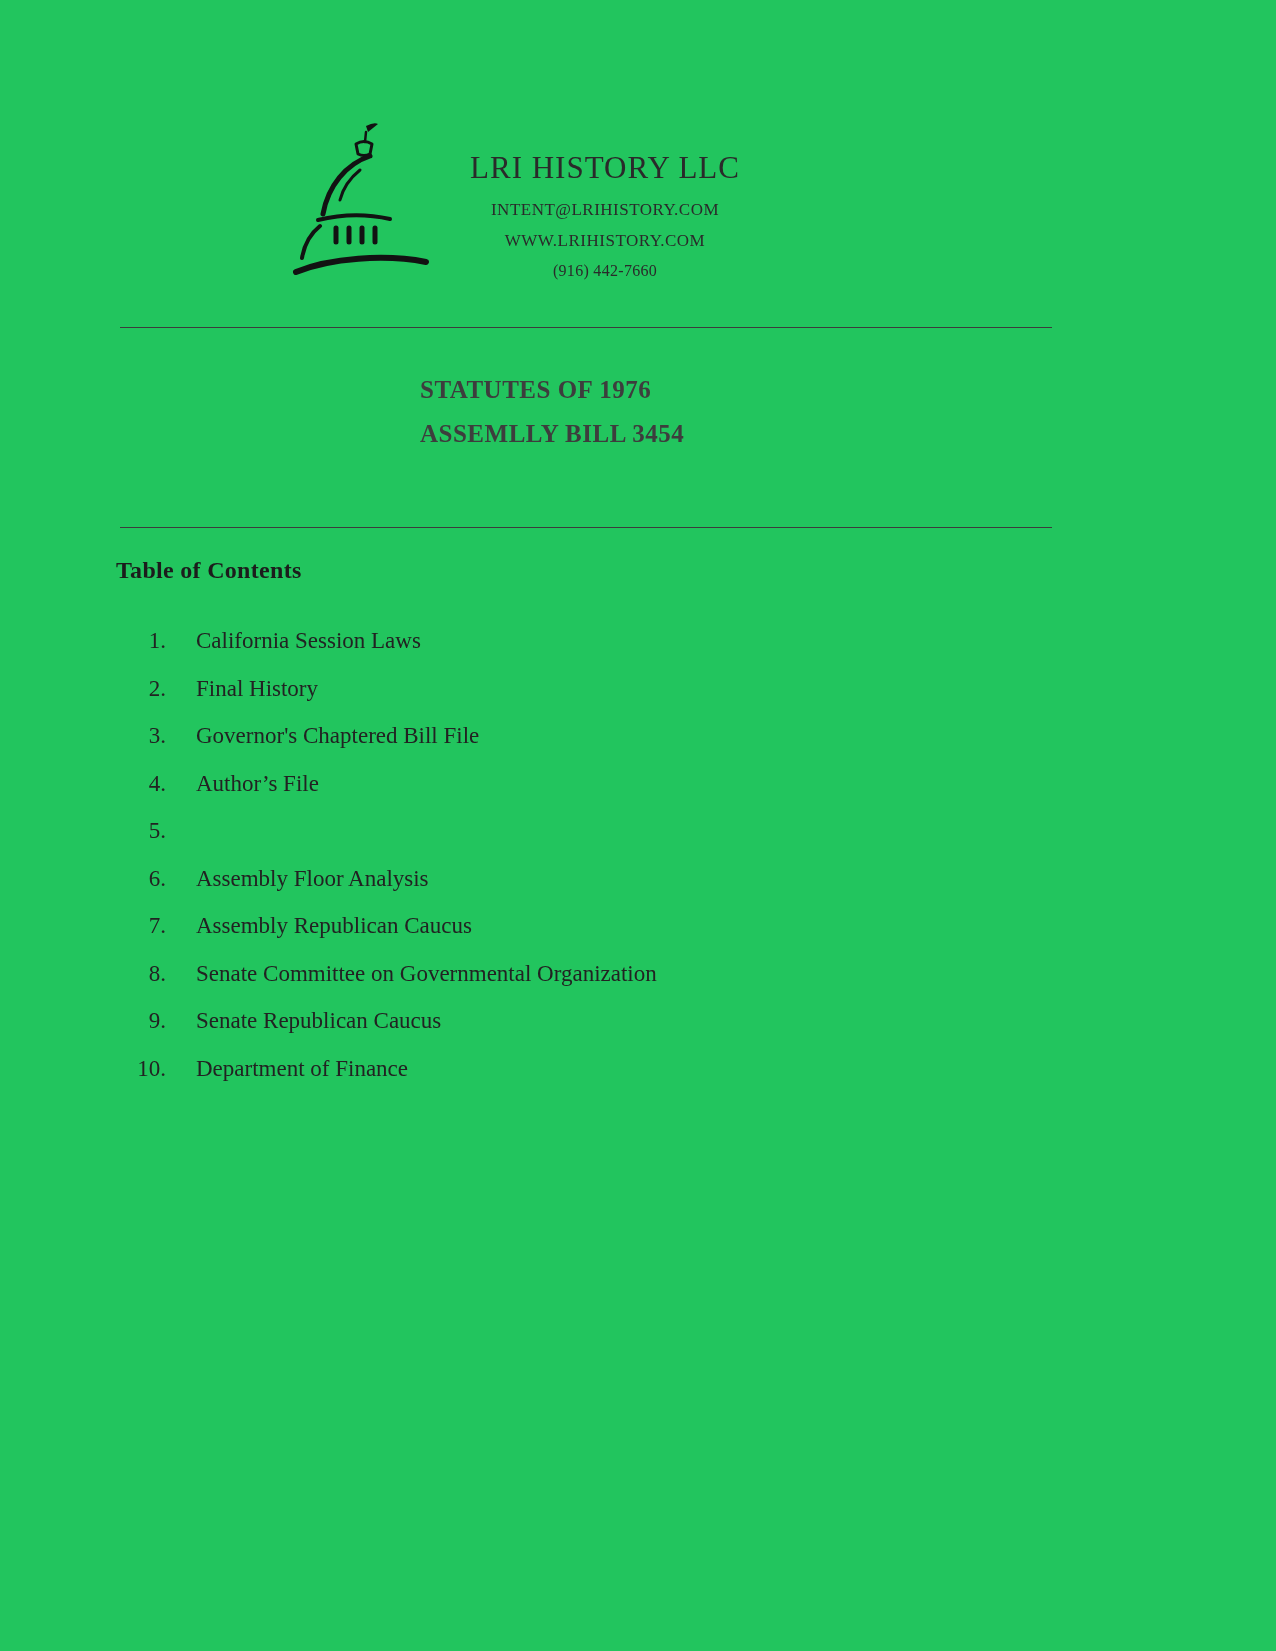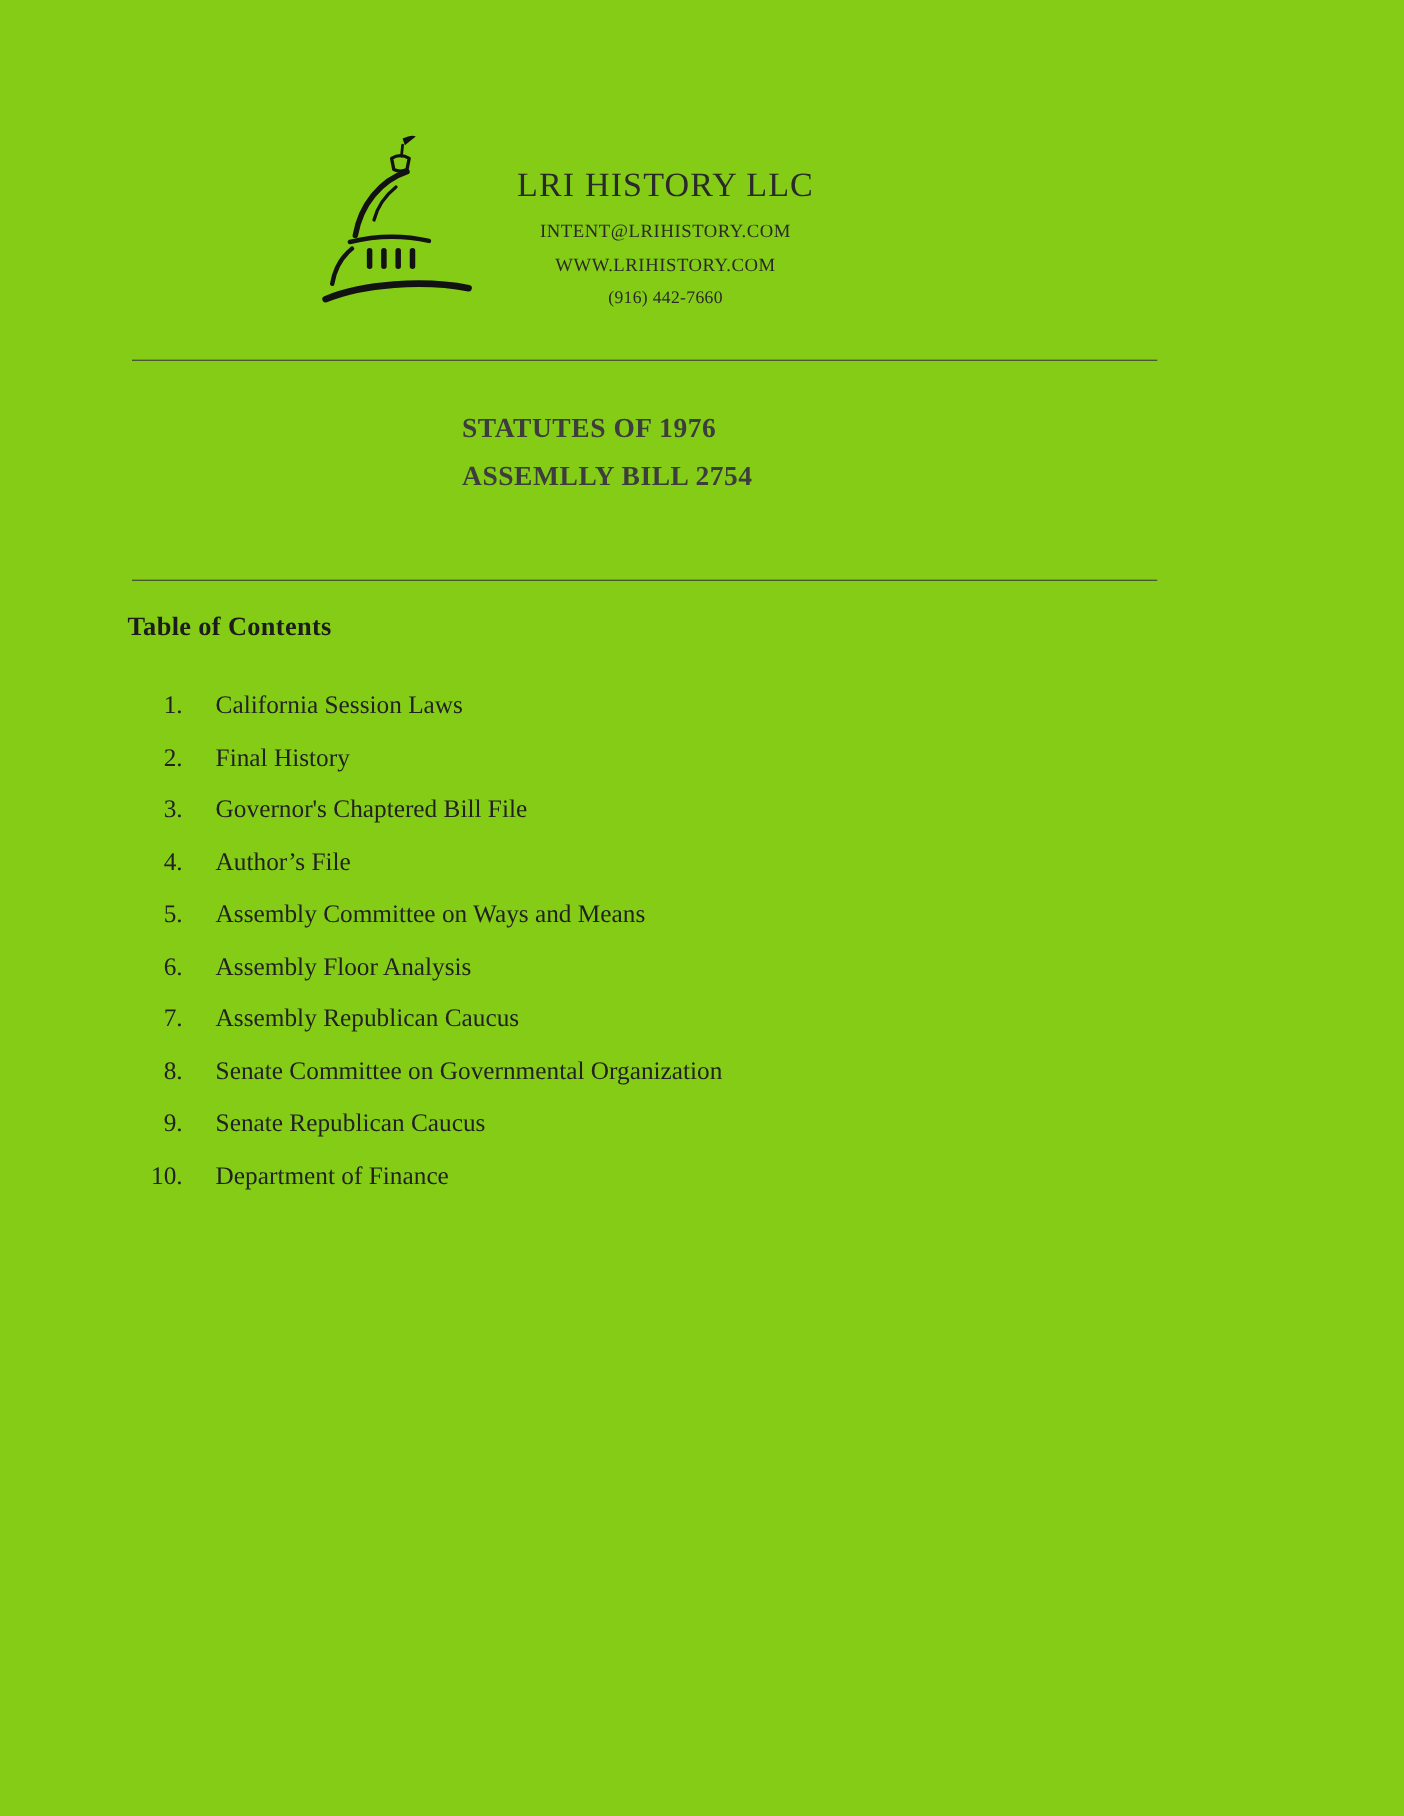--- a/index.html
+++ b/index.html
@@ -7,21 +7,21 @@
   body {
     font-family: "Liberation Serif", "DejaVu Serif", serif;
     color: #1f1f1f;
     width: 1276px;
     height: 1651px;
     position: relative;
   }
   .page {
     position: absolute;
     inset: 0;
-    background: #84cc16;
+    background: #22c55e;
   }
 
   
   .logo {
     position: absolute;
     left: 290px;
     top: 122px;
     width: 150px;
     height: 165px;
   }
@@ -154,21 +154,21 @@
     <div class="contact-line">INTENT@LRIHISTORY.COM</div>
     <div class="contact-line">WWW.LRIHISTORY.COM</div>
     <div class="contact-line phone">(916) 442-7660</div>
   </div>
 
   <div class="rule rule-1"></div>
   <div class="rule rule-2"></div>
 
   <div class="title-block">
     <div class="t-line">STATUTES OF 1976</div>
-    <div class="t-line">ASSEMLLY BILL 2754</div>
+    <div class="t-line">ASSEMLLY BILL 3454</div>
   </div>
 
   <h1 class="toc-heading">Table of Contents</h1>
 
   <ul class="toc-list">
     <li class="toc-item">
       <span class="toc-num">1.</span>
       <span class="toc-label">California Session Laws</span>
     </li>
     <li class="toc-item">
@@ -178,21 +178,20 @@
     <li class="toc-item">
       <span class="toc-num">3.</span>
       <span class="toc-label">Governor's Chaptered Bill File</span>
     </li>
     <li class="toc-item">
       <span class="toc-num">4.</span>
       <span class="toc-label">Author’s File</span>
     </li>
     <li class="toc-item">
       <span class="toc-num">5.</span>
-      <span class="toc-label">Assembly Committee on Ways and Means</span>
     </li>
     <li class="toc-item">
       <span class="toc-num">6.</span>
       <span class="toc-label">Assembly Floor Analysis</span>
     </li>
     <li class="toc-item">
       <span class="toc-num">7.</span>
       <span class="toc-label">Assembly Republican Caucus</span>
     </li>
     <li class="toc-item">

